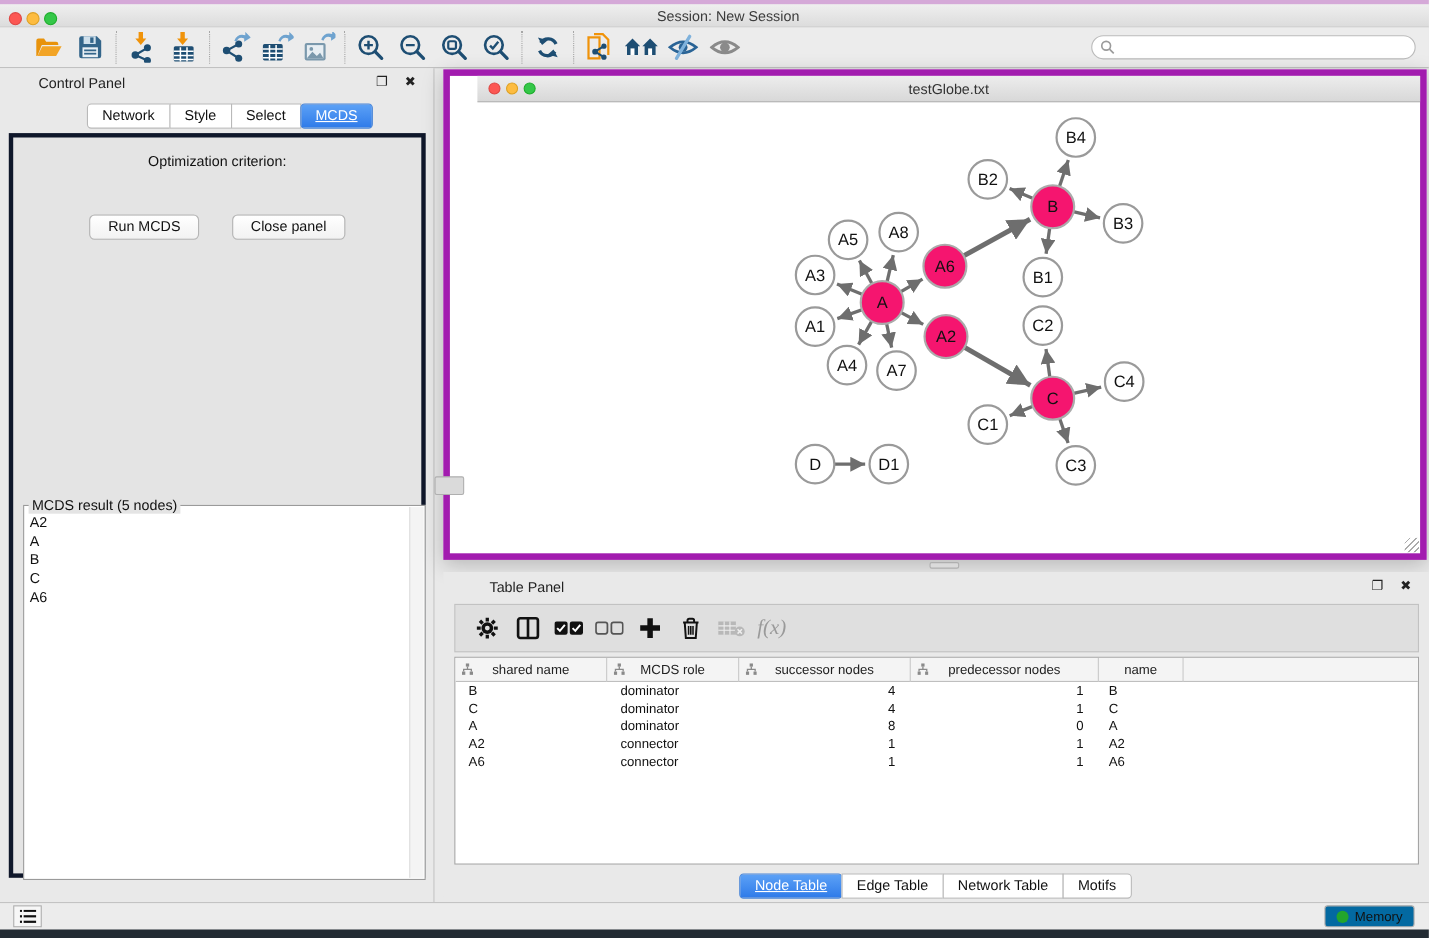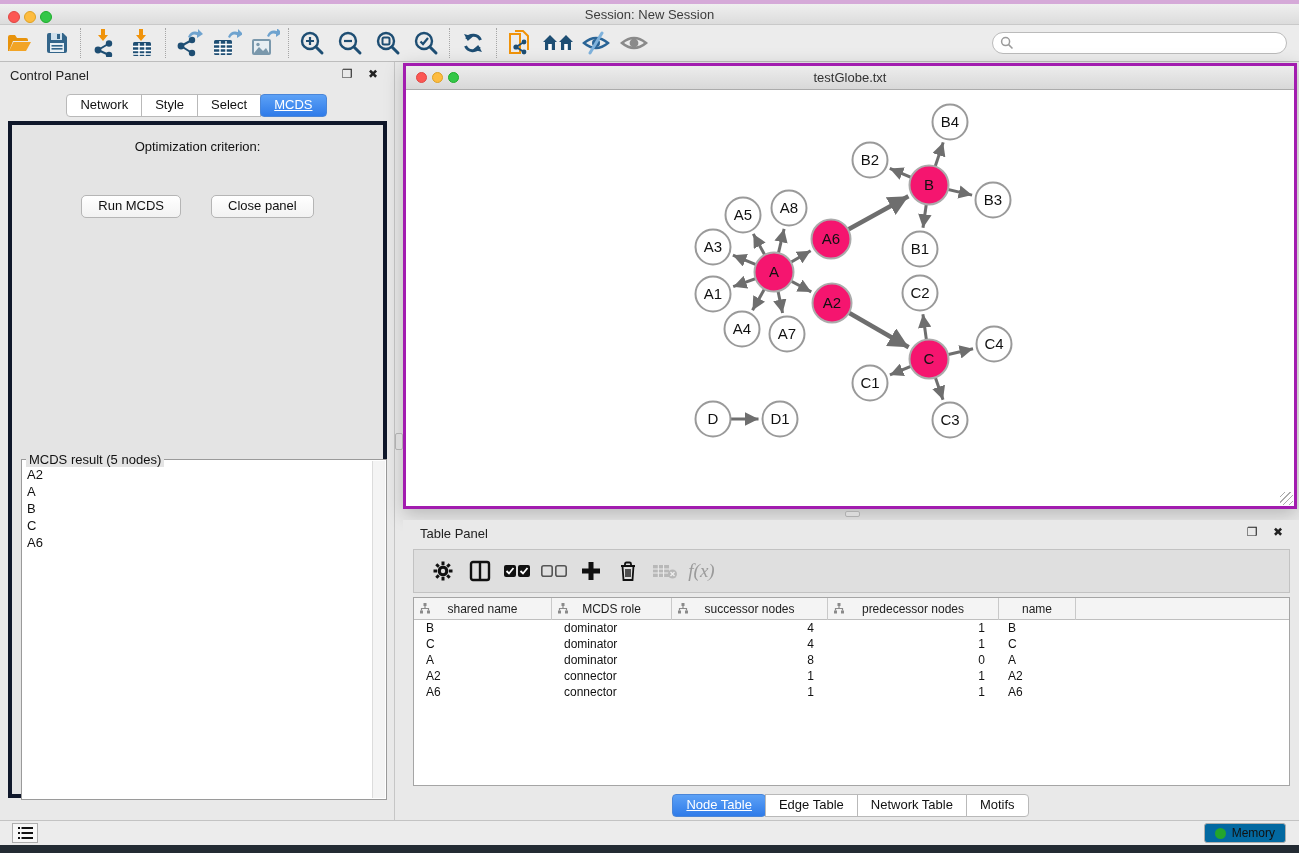--- a/index.html
+++ b/index.html
@@ -1,19 +1,19 @@
 <!DOCTYPE html>
 <html><head>
 <meta charset="utf-8">
 <style>
   * { margin:0; padding:0; box-sizing:border-box; }
   html,body { width:1299px; height:853px; overflow:hidden; }
   body { font-family:"Liberation Sans", sans-serif; background:#E9E9E9; position:relative; }
 
-  .abs { position:absolute; }
+  .abs { position:absolute;padding-left:25px; }
 
   
   #wallpaper-top { left:0; top:0; width:1299px; height:4px; background:#D5A9D8; }
   #titlebar { left:0; top:4px; width:1299px; height:21px;
     background:linear-gradient(#EFEFEF,#DCDCDC); border-bottom:1px solid #C9C9C9; }
   #titlebar .title { width:100%; text-align:center; font-size:13px; color:#3c3c3c; line-height:21px; }
   .light { border-radius:50%; width:12px; height:12px; position:absolute; top:7px; }
   .light.red { background:#FC5753; border:1px solid #DF4744; left:8px; }
   .light.yellow { background:#FDBC40; border:1px solid #DEA123; left:24px; }
   .light.green { background:#34C748; border:1px solid #1DAD2B; left:40px; }
@@ -53,21 +53,21 @@
   #result-group { position:absolute; left:9px; top:334px; width:366px; height:341px;
     border:1px solid #9A9A9A; background:#fff; }
   #result-legend { position:absolute; left:4px; top:-8px; background:#E4E4E4; font-size:13px; color:#111; padding:0 3px; }
   #result-list { position:absolute; left:1px; top:6px; right:14px; bottom:1px; overflow:hidden; }
   #result-list .item { font-size:13px; color:#111; padding:1px 4px; line-height:15px; }
   #result-scrollbar { position:absolute; top:1px; right:1px; width:13px; bottom:1px;
     background:#F4F4F4; border-left:1px solid #DCDCDC; }
 
   
   #network-window { left:403px; top:63px; width:894px; height:446px; background:#fff;
-    border:3px solid #a21caf; box-shadow:0 5px 18px rgba(0,0,0,0.22); }
+    border:6px solid #a21caf; box-shadow:0 5px 18px rgba(0,0,0,0.22); }
   #nw-titlebar { position:relative; height:24px; background:linear-gradient(#EDEDED,#D8D8D8); border-bottom:1px solid #ABABAB; }
   #nw-titlebar .title { text-align:center; font-size:13px; color:#333; line-height:24px; }
   #nw-titlebar .light { top:6px; width:11px; height:11px; }
   #nw-titlebar .light.red { left:10px; } #nw-titlebar .light.yellow { left:26px; } #nw-titlebar .light.green { left:42px; }
   #graph-canvas { display:block; }
   #nw-resize-grip { position:absolute; right:1px; bottom:1px; width:13px; height:13px;
     background:repeating-linear-gradient(135deg, transparent 0 3px, #ABABAB 3px 4px); }
   #splitter-v-thumb { left:395px; top:433px; width:8px; height:17px; background:#DADADA; border:1px solid #AFAFAF; border-radius:2px; }
   #splitter-h-thumb { left:845px; top:511px; width:15px; height:6px; background:#DADADA; border:1px solid #AFAFAF; border-radius:2px; }
 

